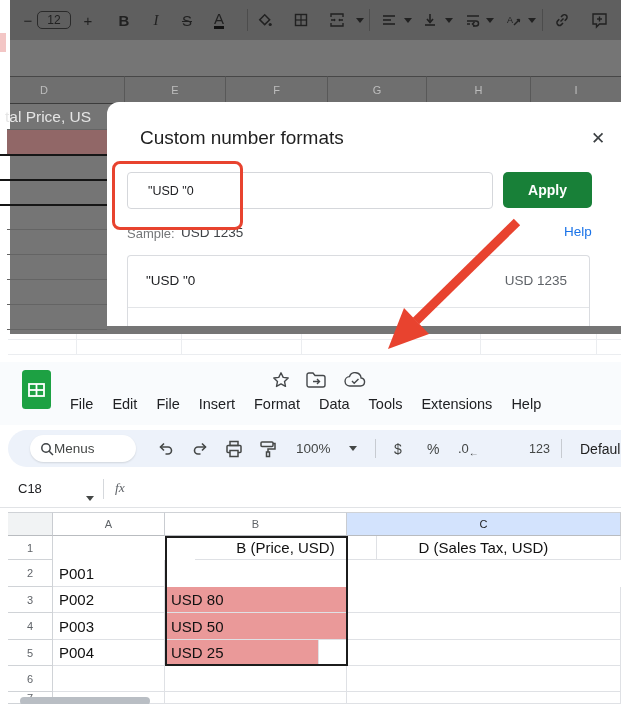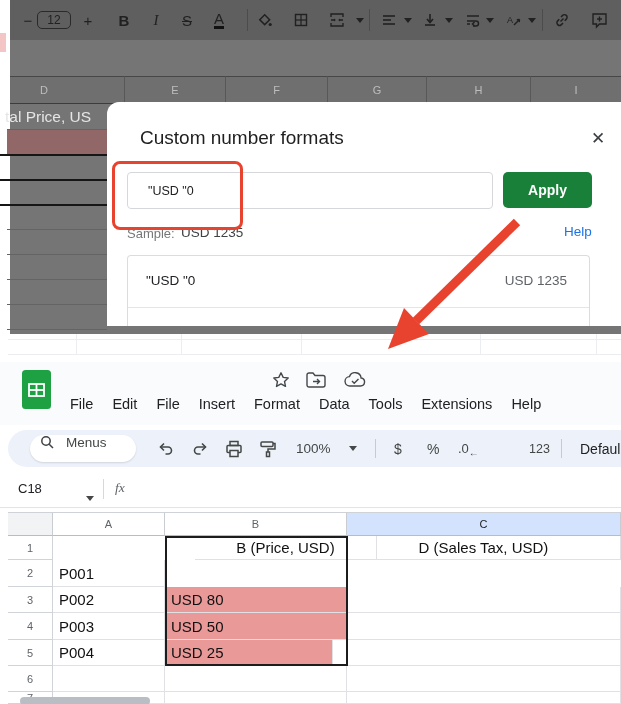--- a/index.html
+++ b/index.html
@@ -257,21 +257,21 @@
         <span class="menu-item">Format</span>
         <span class="menu-item">Data</span>
         <span class="menu-item">Tools</span>
         <span class="menu-item">Extensions</span>
         <span class="menu-item">Help</span>
       </div>
     </div>
 
     <div id="quick-bar">
       <span class="abs" style="left:22px;top:5px;width:106px;height:27px;background:#fff;border-radius:14px;
-            display:flex;align-items:flex-start;padding-left:10px;gap:12px;box-shadow:0 1px 2px rgba(0,0,0,.12);cursor:pointer;">
+            display:flex;align-items:center;padding-left:10px;gap:0;box-shadow:0 1px 2px rgba(0,0,0,.12);cursor:pointer;">
         <span>
           <svg width="14" height="14" viewBox="0 0 14 14" fill="none" stroke="#3f4346" stroke-width="1.5">
               <circle cx="6" cy="6" r="4.2"></circle>
               <line x1="9.2" y1="9.2" x2="13" y2="13"></line>
             </svg>
         </span>
         <span class="qtxt" style="font-size:13.5px;">Menus</span>
       </span>
       <span class="qicon" style="left:149px;">
         <svg width="18" height="18" viewBox="0 0 18 18" fill="none" stroke="#444746" stroke-width="1.6">
@@ -353,21 +353,21 @@
     <div class="row" style="top:279px;height:27px;">
       <div class="cell rh" style="left:0;width:45px;">4</div>
       <div class="cell left-pad" style="left:45px;width:112px;">P003</div>
       <div class="cell left-pad pink" style="left:157px;width:182px;">USD 50</div>
       <div class="cell left-pad" style="left:339px;width:274px;"></div>
     </div>
 
     <div class="row" style="top:306px;height:26px;">
       <div class="cell rh" style="left:0;width:45px;">5</div>
       <div class="cell left-pad" style="left:45px;width:112px;">P004</div>
-      <div class="cell left-pad pink" style="left:157px;width:168px;">USD 25</div>
+      <div class="cell left-pad pink" style="left:157px;width:154px;">USD 25</div>
       <div class="cell left-pad" style="left:339px;width:274px;"></div>
     </div>
 
     <div class="row" style="top:332px;height:26px;">
       <div class="cell rh" style="left:0;width:45px;">6</div>
       <div class="cell" style="left:45px;width:112px;"></div>
       <div class="cell" style="left:157px;width:182px;"></div>
       <div class="cell" style="left:339px;width:274px;"></div>
     </div>
 

